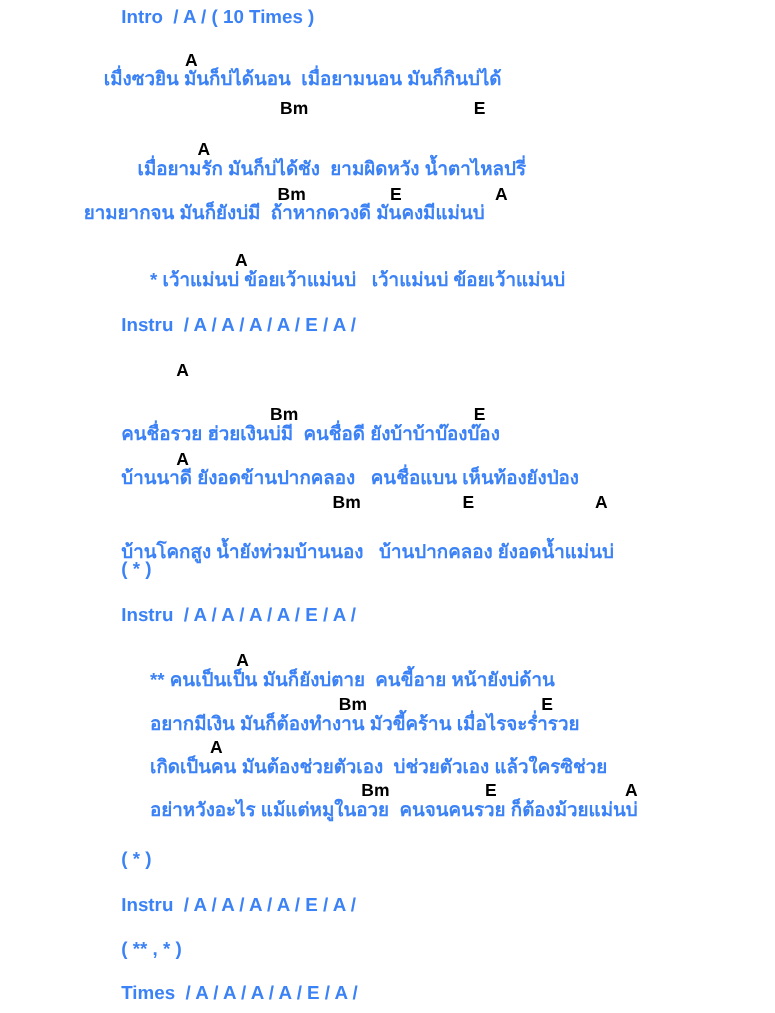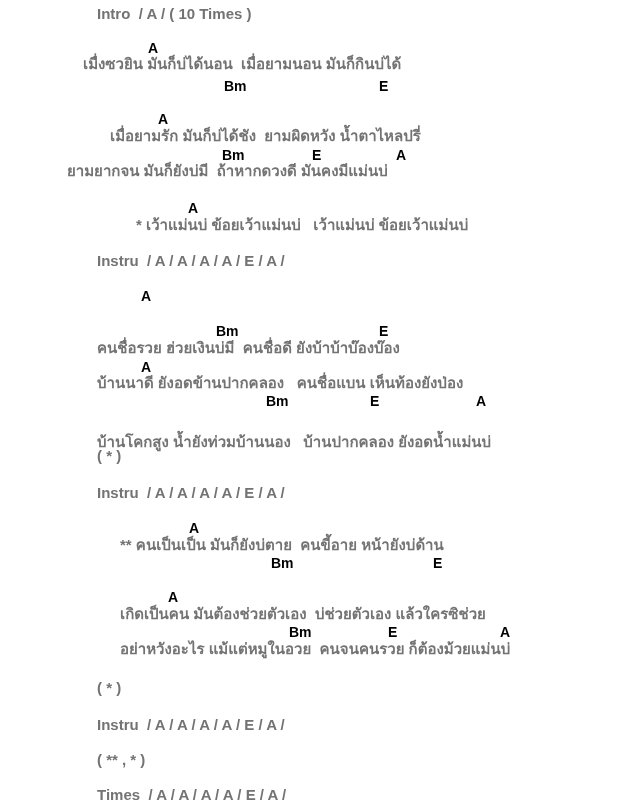--- a/index.html
+++ b/index.html
@@ -9,21 +9,21 @@
     height:810px;
     background:#ffffff;
     color:#000000;
     font-family:"Liberation Sans","DejaVu Sans",sans-serif;
     overflow:hidden;
   }
   .line{
     position:absolute;
     white-space:pre;
     line-height:1.2;
-    color:#737373;
+    color:#3b82f6;
   }
   .label{
     font-weight:700;
     font-size:15px;
   }
   .lyric{
     font-weight:700;
     font-size:15px;
   }
   .chord-row{
@@ -60,21 +60,21 @@
     <div class="line lyric" style="top: 127px; left: 83px; margin-left: 27px;">เมื่อยามรัก มันก็บ่ได้ชัง  ยามผิดหวัง น้ำตาไหลปรี่</div>
     <div class="chord-row" style="top: 147px;">
       <span class="chord" style="left: 222px;">Bm</span>
       <span class="chord" style="left: 312px;">E</span>
       <span class="chord" style="left: 396px;">A</span>
     </div>
     <div class="line lyric" style="top: 162px; left: 67px;">ยามยากจน มันก็ยังบ่มี  ถ้าหากดวงดี มันคงมีแม่นบ่</div>
     <div class="chord-row" style="top: 200px;">
       <span class="chord" style="left: 188px;">A</span>
     </div>
-    <div class="line lyric" style="top: 216px; left: 120px; margin-left: 16px;">* เว้าแม่นบ่ ข้อยเว้าแม่นบ่   เว้าแม่นบ่ ข้อยเว้าแม่นบ่</div>
+    <div class="line lyric" style="top: 216px; left: 120px;">* เว้าแม่นบ่ ข้อยเว้าแม่นบ่   เว้าแม่นบ่ ข้อยเว้าแม่นบ่</div>
     <div class="line label" style="top: 252px; left: 97px;">Instru  / A / A / A / A / E / A /</div>
     <div class="chord-row" style="top: 288px;">
       <span class="chord" style="left: 141px;">A</span>
     </div>
     <div class="chord-row" style="top: 323px;">
       <span class="chord" style="left: 216px;">Bm</span>
       <span class="chord" style="left: 379px;">E</span>
     </div>
     <div class="line lyric" style="top: 339px; left: 97px;">คนชื่อรวย ฮ่วยเงินบ่มี  คนชื่อดี ยังบ้าบ้าบ๊องบ๊อง</div>
     <div class="chord-row" style="top: 359px;">
@@ -90,20 +90,21 @@
     <div class="line label" style="top: 447px; left: 97px;">( * )</div>
     <div class="line label" style="top: 484px; left: 97px;">Instru  / A / A / A / A / E / A /</div>
     <div class="chord-row" style="top: 520px;">
       <span class="chord" style="left: 189px;">A</span>
     </div>
     <div class="line lyric" style="top: 536px; left: 120px;">** คนเป็นเป็น มันก็ยังบ่ตาย  คนขี้อาย หน้ายังบ่ด้าน</div>
     <div class="chord-row" style="top: 555px;">
       <span class="chord" style="left: 271px;">Bm</span>
       <span class="chord" style="left: 433px;">E</span>
     </div>
+    <div class="line lyric" style="top: 571px; left: 120px;">อยากมีเงิน มันก็ต้องทำงาน มัวขี้คร้าน เมื่อไรจะร่ำรวย</div>
     <div class="chord-row" style="top: 589px;">
       <span class="chord" style="left: 168px;">A</span>
     </div>
     <div class="line lyric" style="top: 605px; left: 120px;">เกิดเป็นคน มันต้องช่วยตัวเอง  บ่ช่วยตัวเอง แล้วใครซิช่วย</div>
     <div class="chord-row" style="top: 624px;">
       <span class="chord" style="left: 289px;">Bm</span>
       <span class="chord" style="left: 388px;">E</span>
       <span class="chord" style="left: 500px;">A</span>
     </div>
     <div class="line lyric" style="top: 640px; left: 120px;">อย่าหวังอะไร แม้แต่หมูในอวย  คนจนคนรวย ก็ต้องม้วยแม่นบ่</div>

